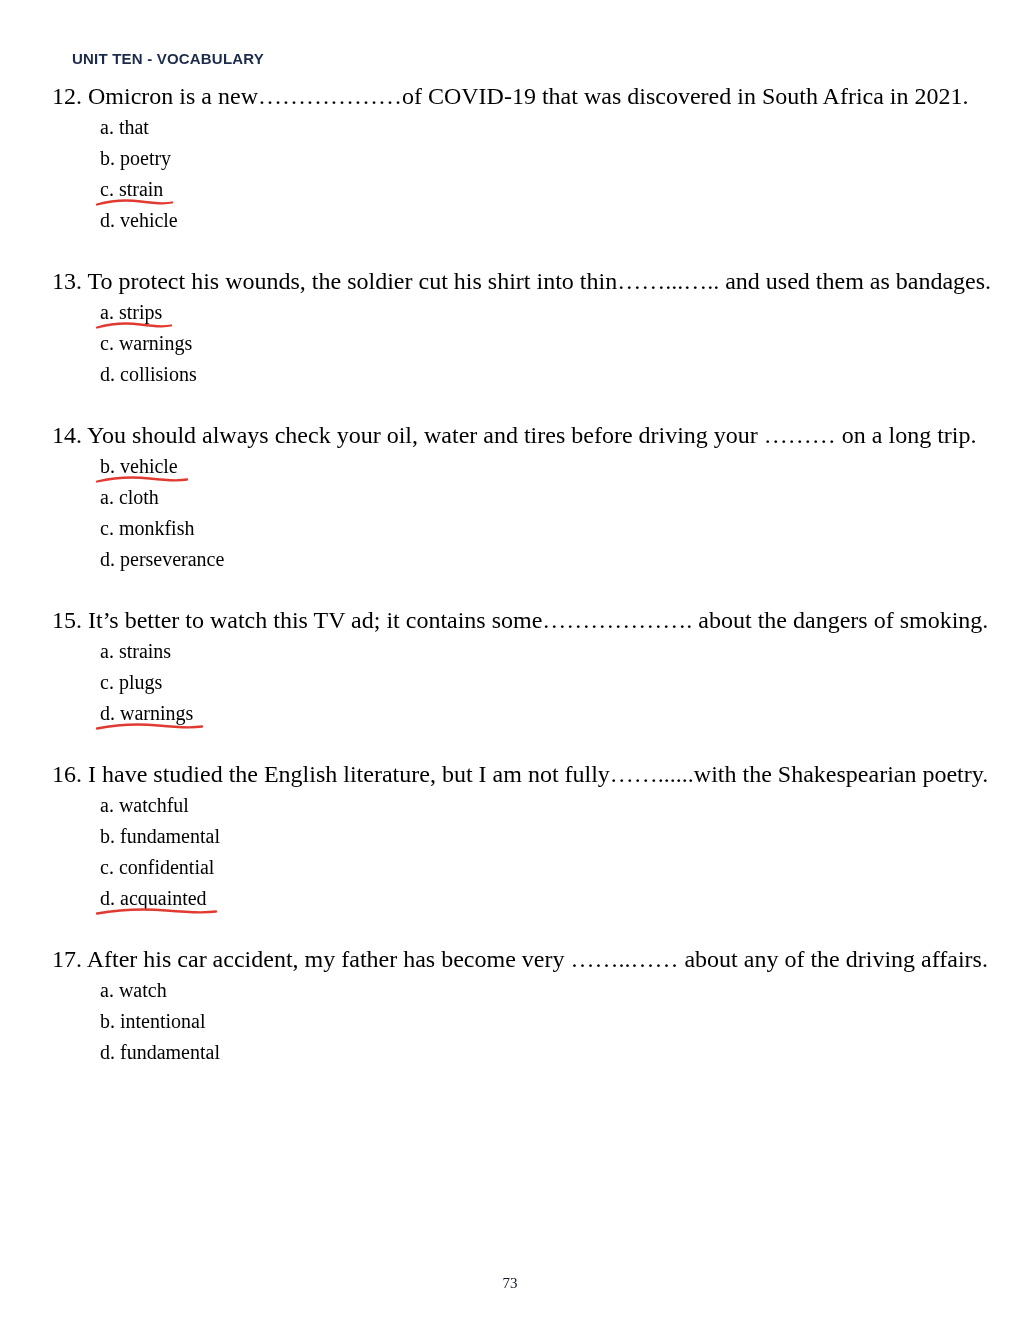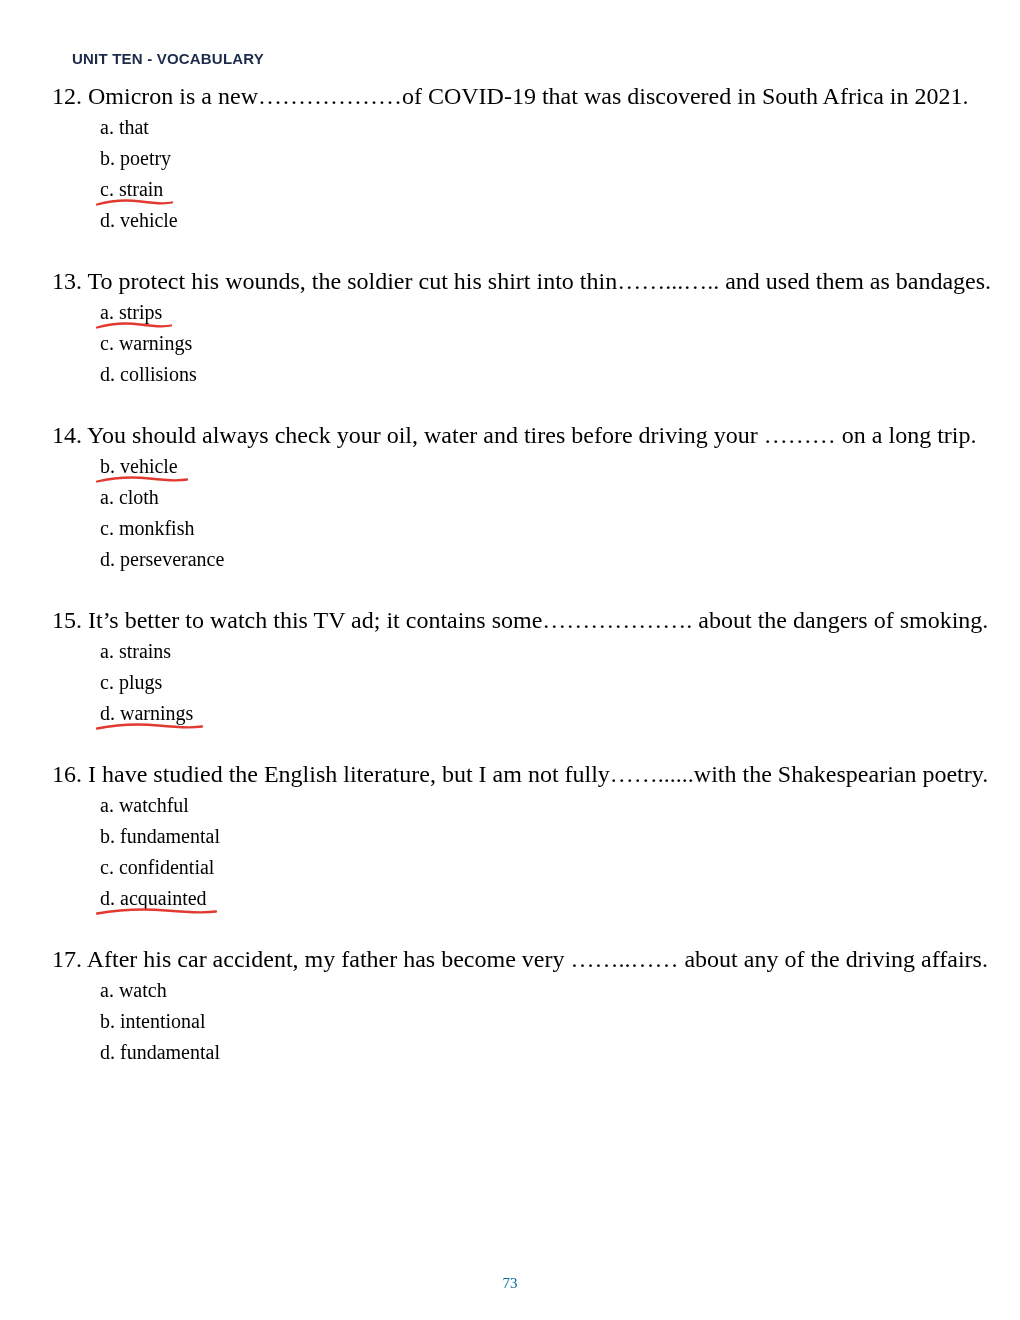--- a/index.html
+++ b/index.html
@@ -54,21 +54,21 @@
     pointer-events: none;
   }
   .page-number {
     position: absolute;
     bottom: 28px;
     left: 0;
     width: 100%;
     text-align: center;
     font-size: 15px;
     font-family: "Liberation Serif", serif;
-    color: #0369a1;
+    color: #0f172a;
   }
 </style>
 </head>
 <body>
 
 <div class="page">
   <div class="doc-header">UNIT TEN - VOCABULARY</div>
 
   <div>
   <div class="question-block">

